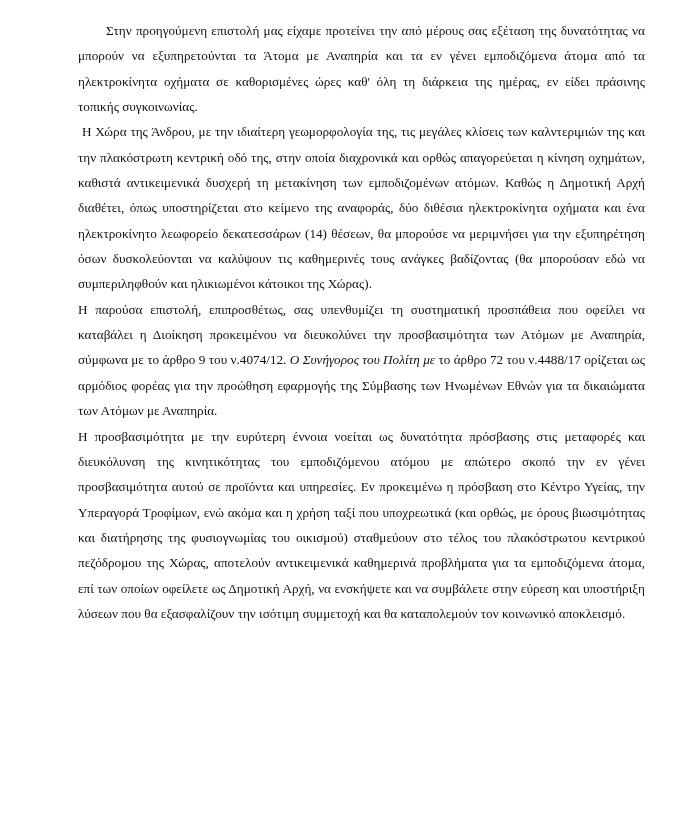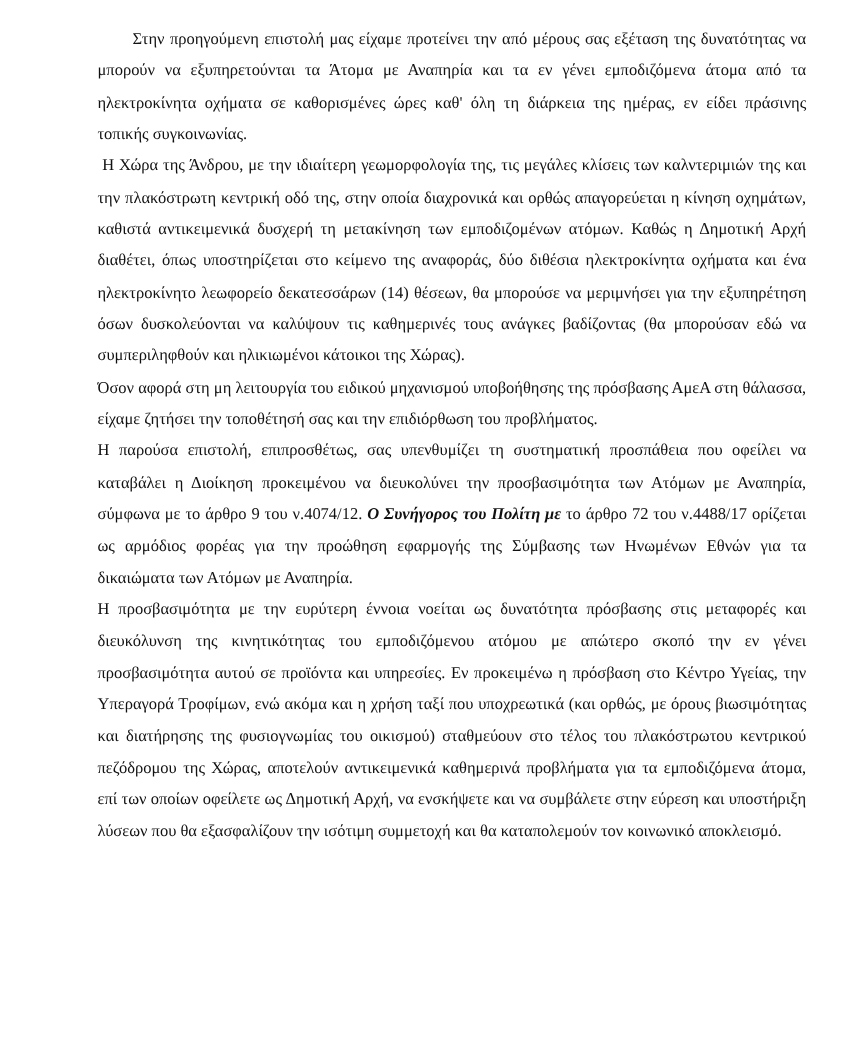--- a/index.html
+++ b/index.html
@@ -31,43 +31,39 @@
     text-indent: 0;
   }
   p.para.indented {
     text-indent: 28px;
   }
   .bold {
     font-weight: normal;
   }
   .italic {
     font-style: italic;
-    font-weight: bold;
   }
   span[data-bind] {
     white-space: pre-wrap;
   }
 </style>
 </head>
 <body>
 
 <div class="page">
   <div class="doc-body">
 
     <p class="para indented">
       <span data-bind="document.paragraphs.0.runs.0.text">Στην προηγούμενη επιστολή μας είχαμε προτείνει την από μέρους σας εξέταση της δυνατότητας να μπορούν να εξυπηρετούνται τα Άτομα με Αναπηρία και τα εν γένει εμποδιζόμενα άτομα από τα ηλεκτροκίνητα οχήματα σε καθορισμένες ώρες καθ' όλη τη διάρκεια της ημέρας, εν είδει πράσινης τοπικής συγκοινωνίας.</span>
     </p>
 
     <p class="para">
       <span data-bind="document.paragraphs.1.runs.0.text"> Η Χώρα της Άνδρου, με την ιδιαίτερη γεωμορφολογία της, τις μεγάλες κλίσεις των καλντεριμιών της και την πλακόστρωτη κεντρική οδό της, στην οποία διαχρονικά και ορθώς απαγορεύεται η κίνηση οχημάτων, καθιστά αντικειμενικά δυσχερή τη μετακίνηση των εμποδιζομένων ατόμων. Καθώς η Δημοτική Αρχή διαθέτει, όπως υποστηρίζεται στο κείμενο της αναφοράς, δύο διθέσια ηλεκτροκίνητα οχήματα και ένα ηλεκτροκίνητο λεωφορείο δεκατεσσάρων (14) θέσεων, θα μπορούσε να μεριμνήσει για την εξυπηρέτηση όσων δυσκολεύονται να καλύψουν τις καθημερινές τους ανάγκες βαδίζοντας (θα μπορούσαν εδώ να συμπεριληφθούν και ηλικιωμένοι κάτοικοι της Χώρας).</span>
     </p>
 
-    <p class="para">
-      <span data-bind="document.paragraphs.2.runs.0.text">Όσον αφορά στη μη λειτουργία του ειδικού μηχανισμού υποβοήθησης της πρόσβασης ΑμεΑ στη θάλασσα, είχαμε ζητήσει την τοποθέτησή σας και την επιδιόρθωση του προβλήματος.</span>
-    </p>
 
 
     <p class="para">
       <span data-bind="document.paragraphs.4.runs.0.text">Η παρούσα επιστολή, επιπροσθέτως, σας υπενθυμίζει τη συστηματική προσπάθεια που οφείλει να καταβάλει η Διοίκηση προκειμένου να διευκολύνει την προσβασιμότητα των Ατόμων με Αναπηρία, σύμφωνα με </span><span class="bold" data-bind="document.paragraphs.4.runs.1.text">το άρθρο 9 του ν.4074/12.</span><span class="italic" data-bind="document.paragraphs.4.runs.2.text"> Ο Συνήγορος του Πολίτη με </span><span class="bold" data-bind="document.paragraphs.4.runs.3.text">το άρθρο 72 του ν.4488/17</span><span data-bind="document.paragraphs.4.runs.4.text"> ορίζεται ως αρμόδιος φορέας για την προώθηση εφαρμογής της Σύμβασης των Ηνωμένων Εθνών για τα δικαιώματα των Ατόμων με Αναπηρία.</span>
     </p>
 
     <p class="para">
       <span class="bold" data-bind="document.paragraphs.5.runs.0.text">Η προσβασιμότητα με την ευρύτερη έννοια</span><span data-bind="document.paragraphs.5.runs.1.text"> νοείται ως δυνατότητα πρόσβασης στις μεταφορές και διευκόλυνση της κινητικότητας του εμποδιζόμενου ατόμου με απώτερο σκοπό την εν γένει προσβασιμότητα αυτού σε προϊόντα και υπηρεσίες. Εν προκειμένω η πρόσβαση στο Κέντρο Υγείας, την Υπεραγορά Τροφίμων, ενώ ακόμα και η χρήση ταξί που υποχρεωτικά (και ορθώς, με όρους βιωσιμότητας και διατήρησης της φυσιογνωμίας του οικισμού) σταθμεύουν στο τέλος του πλακόστρωτου κεντρικού πεζόδρομου της Χώρας, αποτελούν αντικειμενικά καθημερινά προβλήματα για τα εμποδιζόμενα άτομα, επί των οποίων οφείλετε ως Δημοτική Αρχή, να ενσκήψετε και να συμβάλετε στην εύρεση και υποστήριξη λύσεων που θα εξασφαλίζουν την ισότιμη συμμετοχή και θα καταπολεμούν τον κοινωνικό αποκλεισμό.</span>
     </p>
 

